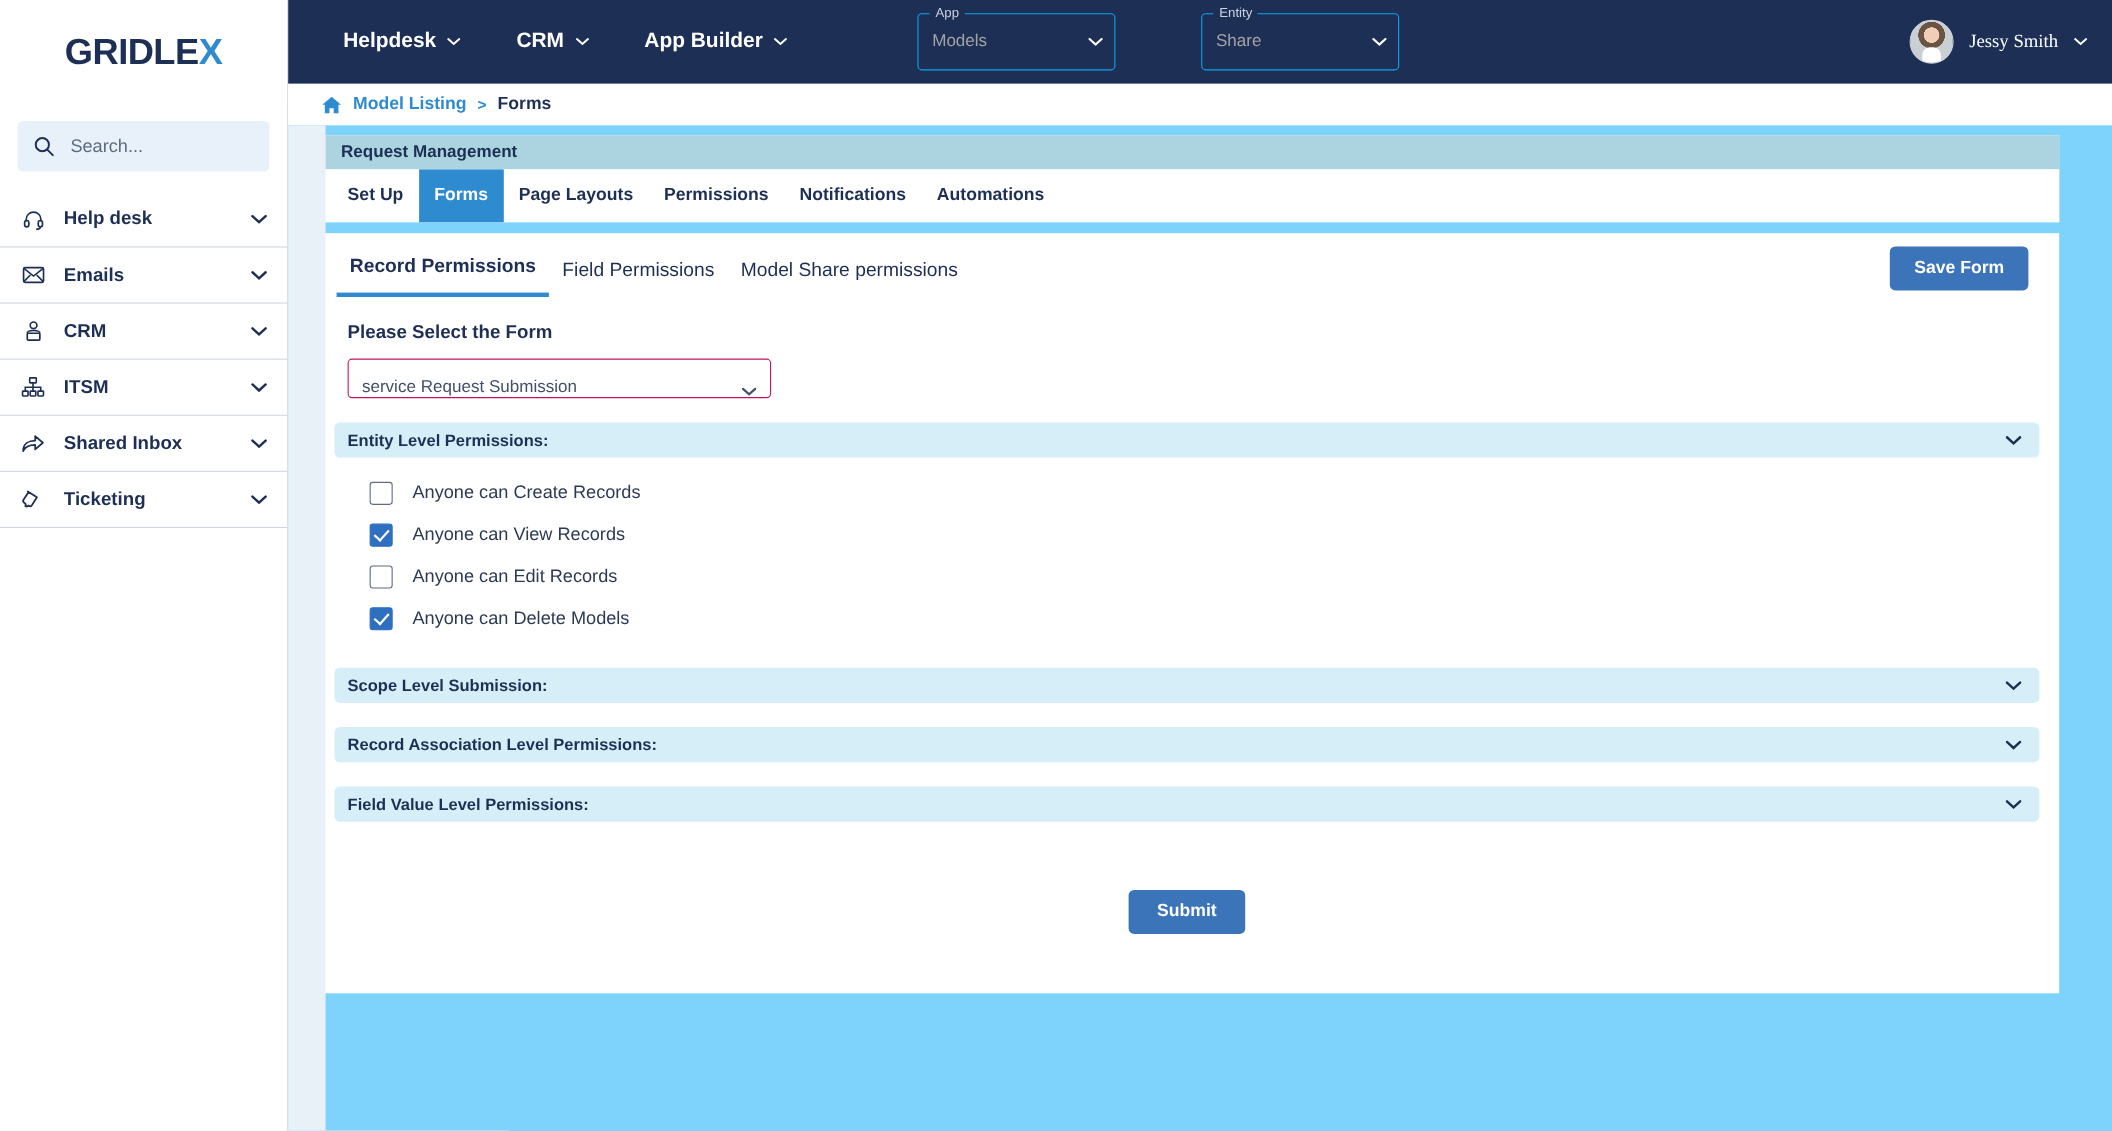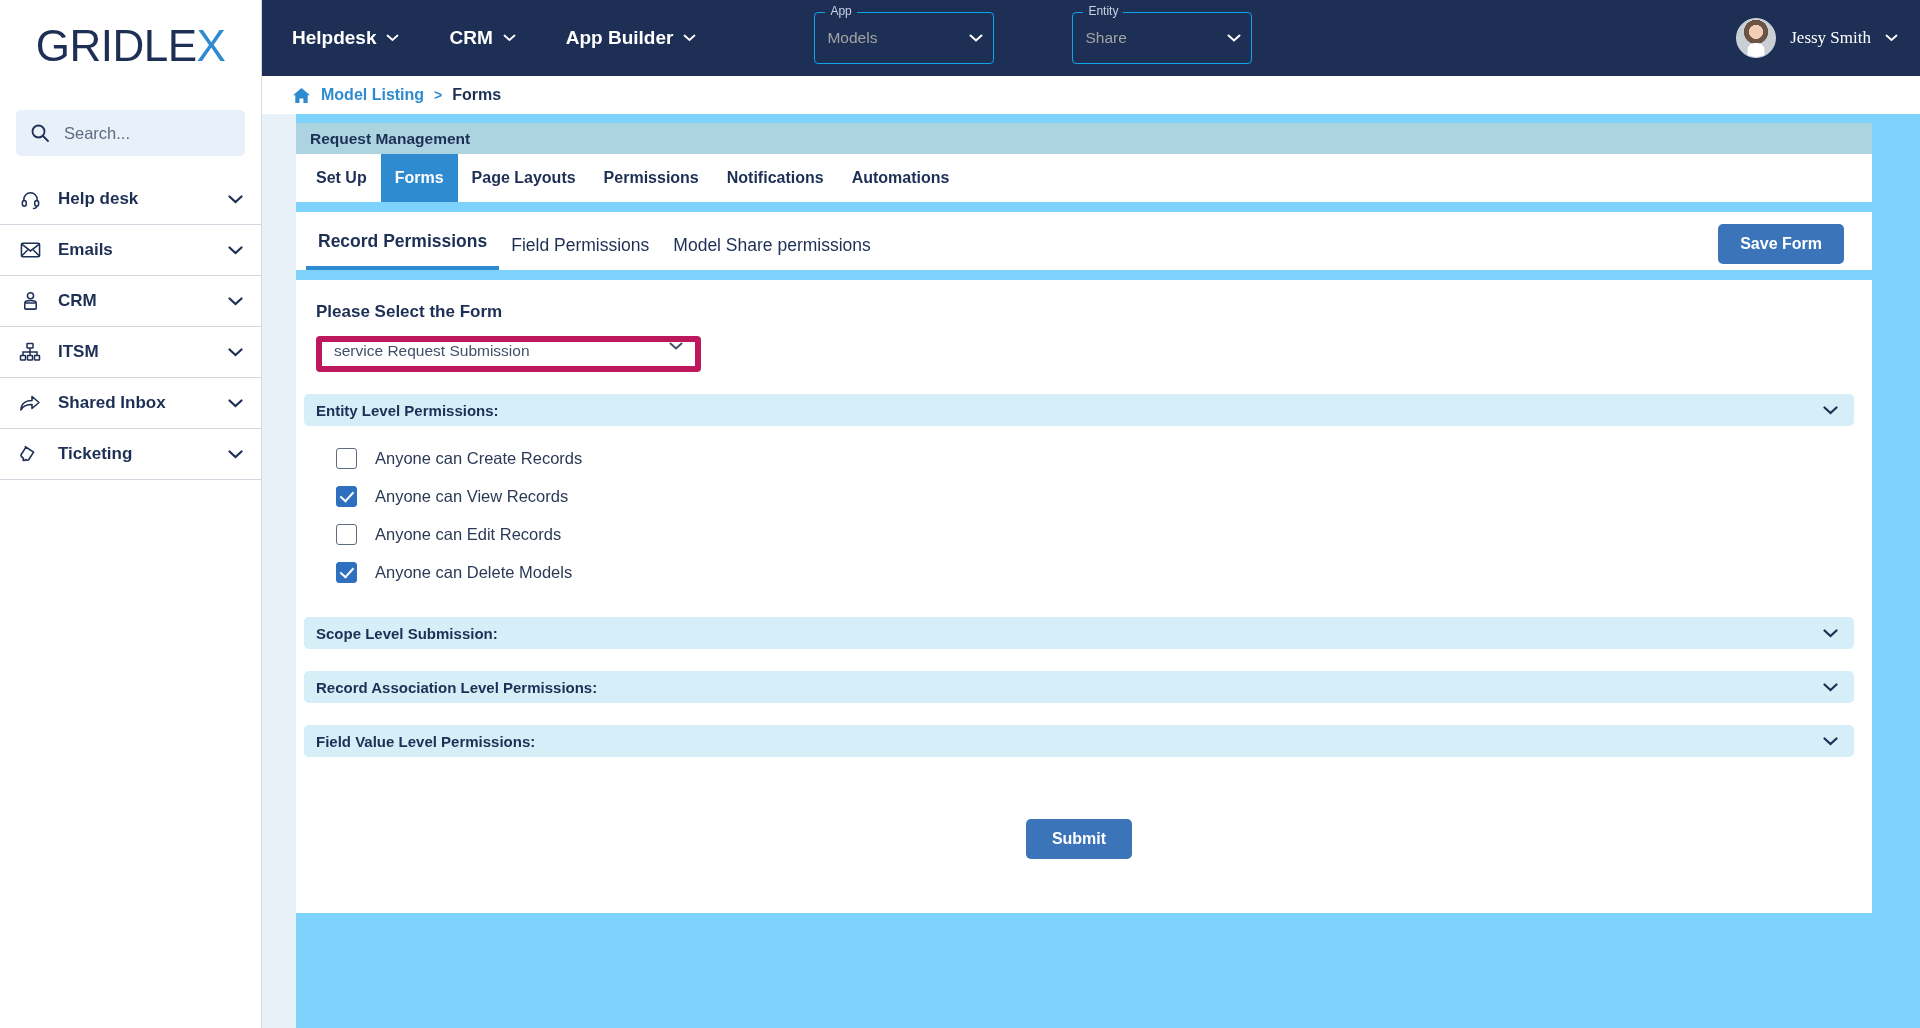--- a/index.html
+++ b/index.html
@@ -15,21 +15,21 @@
   .sidebar {
     width: 262px; min-width: 262px; height: 1028px;
     background: #ffffff;
     border-right: 1px solid #d4dbe3;
     display: flex; flex-direction: column;
   }
   .logo-wrap {
     height: 92px; display: flex; align-items: center; justify-content: center;
     background: #ffffff;
   }
-  .logo { font-size: 44px; font-weight: 400; letter-spacing: -0.5px; color: #1d2f55; line-height: 1; }
+  .logo { font-size: 33px; font-weight: 700; letter-spacing: -0.5px; color: #1d2f55; line-height: 1; }
   .logo .x1 { color: #2e8bd0; }
   .search-box {
     margin: 18px 16px 10px 16px; height: 46px;
     background: #e8f1fa; border-radius: 5px;
     display: flex; align-items: center; padding: 0 14px; gap: 14px;
   }
   .search-box .txt { color: #5c6b80; font-size: 16.5px; }
   .nav-list { margin-top: 8px; }
   .nav-item {
     height: 51px; display: flex; align-items: center;
@@ -43,21 +43,21 @@
   .nav-item .chev { color: #1d2f55; }
 
   
   .right { flex: 1; display: flex; flex-direction: column; background: #eaf2f8; }
 
   .topbar {
     height: 76px; background: #1d2f55;
     display: flex; align-items: center; padding: 0 22px 0 30px; gap: 0;
     position: relative;
   }
-  .topnav { display: flex; align-items: center; gap: 50px; }
+  .topnav { display: flex; align-items: center; gap: 50px; margin-left: 20px; }
   .topnav-item { display: flex; align-items: center; gap: 10px; cursor: pointer; }
   .topnav-item .t { color: #ffffff; font-size: 19px; font-weight: 700; }
   .selects { display: flex; align-items: center; gap: 78px; margin-left: 118px; }
   .fld {
     position: relative; width: 180px; height: 52px;
     border: 1px solid #0ea5e9; border-radius: 4px;
     display: flex; align-items: center; padding: 0 10px 0 12px;
     cursor: pointer;
   }
   .fld .flabel {
@@ -113,26 +113,26 @@
     font-size: 17.5px; color: #1d2f55; padding: 0 12px 14px 12px; cursor: pointer;
   }
   .subtab.active { font-weight: 700; border-bottom: 4px solid #2e8bd0; }
   .saveform {
     position: absolute; right: 28px; top: 12px;
     background: #3b74b9; color: #ffffff; border: none; border-radius: 5px;
     height: 40px; padding: 0 22px; font-size: 16px; font-weight: 700;
     font-family: "Liberation Sans", sans-serif; cursor: pointer;
   }
 
-  .formcard { background: #ffffff; margin-top: 10px; padding: 22px 18px 24px 10px; }
+  .formcard { background: #ffffff; padding: 22px 18px 24px 10px; }
   .sel-label { font-size: 17px; font-weight: 700; color: #1d2f55; padding-left: 12px; }
   .form-select {
     margin: 14px 0 0 12px; width: 385px; height: 36px;
-    border: 6px solid #be185d; border-radius: 4px; background: #ffffff;
-    display: flex; align-items: flex-start; padding: 0 12px; cursor: pointer;
+    border: 1px solid #be185d; border-radius: 4px; background: #ffffff;
+    display: flex; align-items: flex-end; padding: 0 12px; cursor: pointer;
   }
   .form-select .v { flex: 1; font-size: 15.5px; color: #41506a; }
 
   .acc-head {
     margin-top: 22px; background: #d6eef7; border-radius: 5px;
     height: 32px; display: flex; align-items: center;
     padding: 0 16px 0 12px; cursor: pointer;
   }
   .acc-head .t { flex: 1; font-size: 15px; font-weight: 700; color: #1d2f55; }
 

